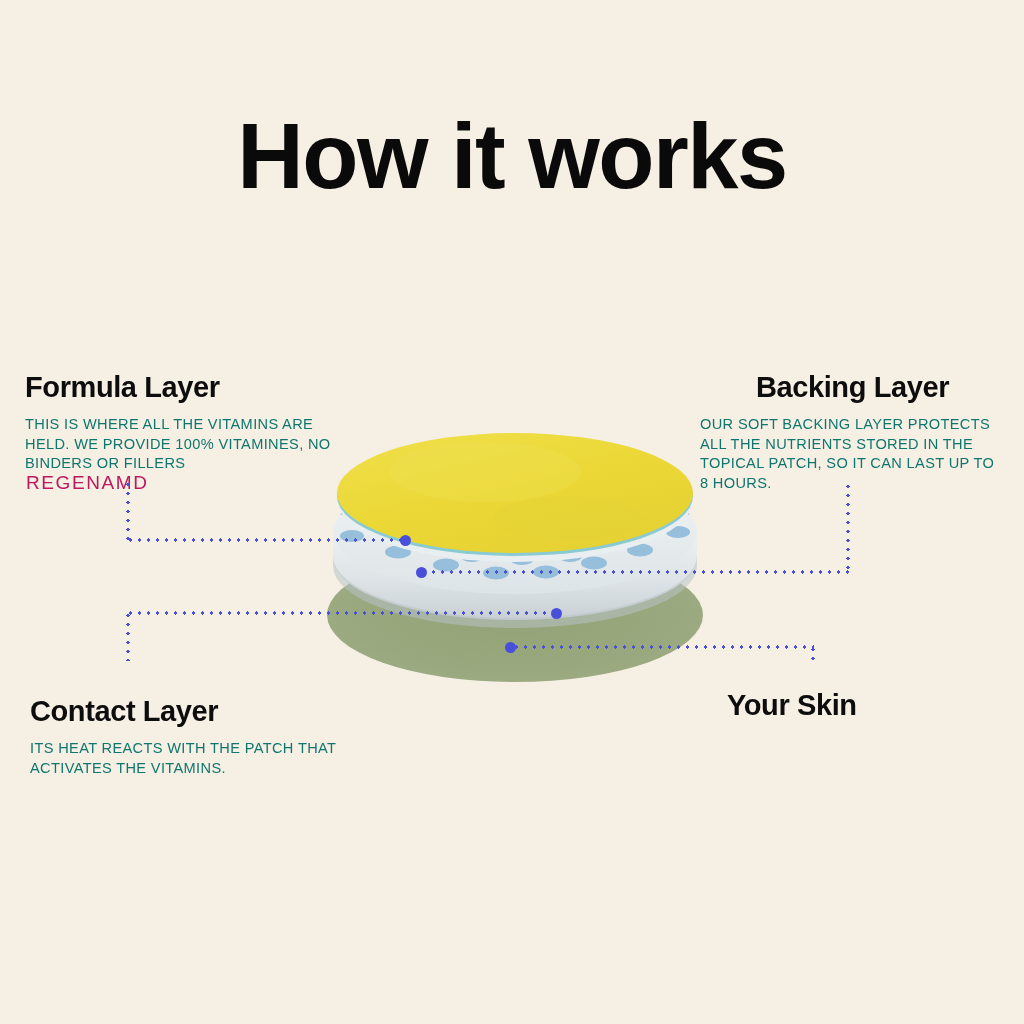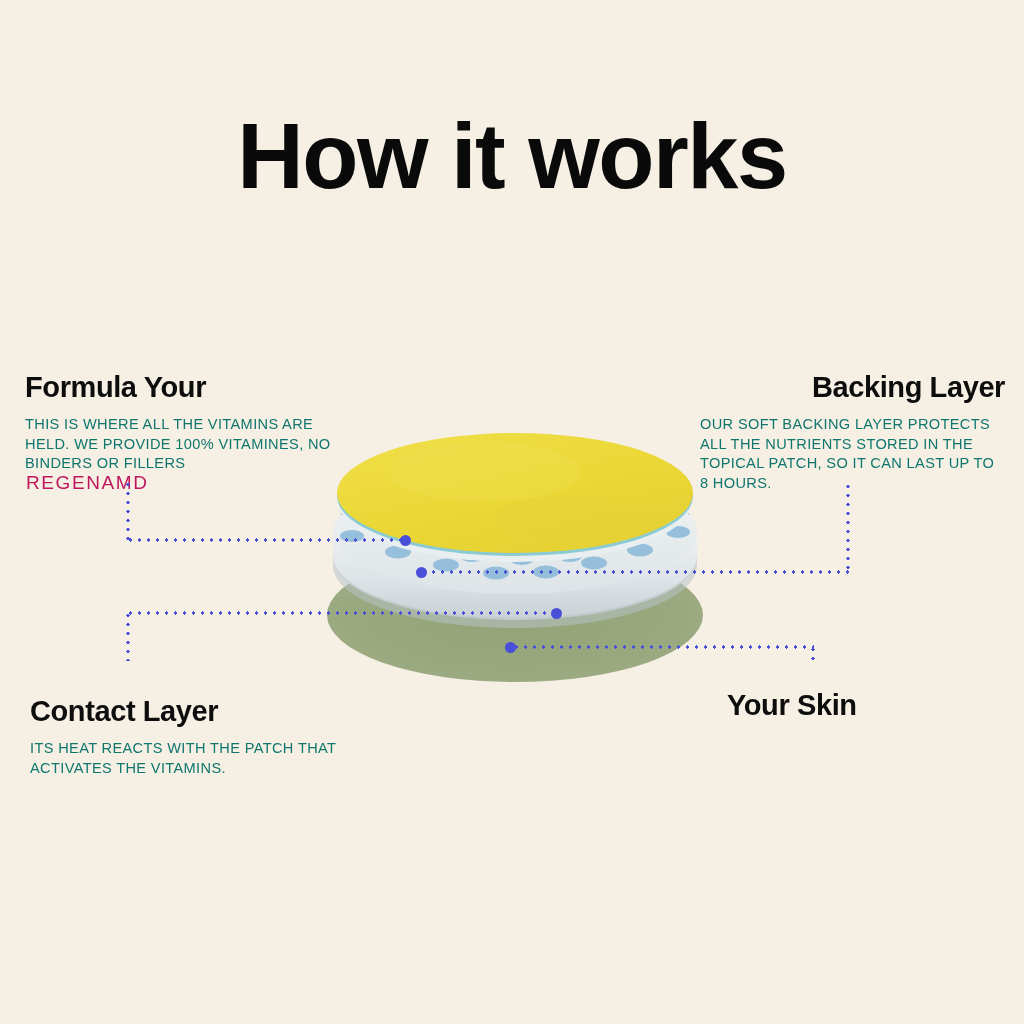--- a/index.html
+++ b/index.html
@@ -62,21 +62,21 @@
     color: #0f766e;
     letter-spacing: 0.35px;
     margin: 0;
   }
 
   #callout-formula  { left: 25px;  top: 370px; width: 310px; }
   #callout-backing  { left: 700px; top: 370px; width: 305px; text-align: left; }
   #callout-contact  { left: 30px;  top: 694px; width: 320px; }
   #callout-skin     { left: 727px; top: 688px; width: 285px; }
 
-  #callout-backing .c-title { text-align: right; }
+  #callout-backing .c-title { text-align: center; }
 
   
   #patch-illustration {
     position: absolute;
     left: 300px;
     top: 360px;
     width: 430px;
     height: 330px;
   }
   #patch-illustration svg { display: block; }
@@ -201,21 +201,21 @@
 
   <div class="conn conn-h" style="left:126px; top:611px; width:430px;"></div>
   <div class="conn conn-v" style="left:126px; top:611px; height:50px;"></div>
   <div class="conn-dot" style="left:551px; top:608px;"></div>
 
   <div class="conn conn-h" style="left:512px; top:645px; width:302px;"></div>
   <div class="conn conn-v" style="left:811px; top:645px; height:20px;"></div>
   <div class="conn-dot" style="left:505px; top:642px;"></div>
 
   <div class="callout" id="callout-formula">
-    <div class="c-title">Formula Your</div>
+    <div class="c-title">Formula Layer</div>
     <div class="c-body">THIS IS WHERE ALL THE VITAMINS ARE HELD. WE PROVIDE 100% VITAMINES, NO BINDERS OR FILLERS</div>
   </div>
 
   <div class="callout" id="callout-backing">
     <div class="c-title">Backing Layer</div>
     <div class="c-body">OUR SOFT BACKING LAYER PROTECTS ALL THE NUTRIENTS STORED IN THE TOPICAL PATCH, SO IT CAN LAST UP TO 8 HOURS.</div>
   </div>
 
   <div class="callout" id="callout-contact">
     <div class="c-title">Contact Layer</div>

